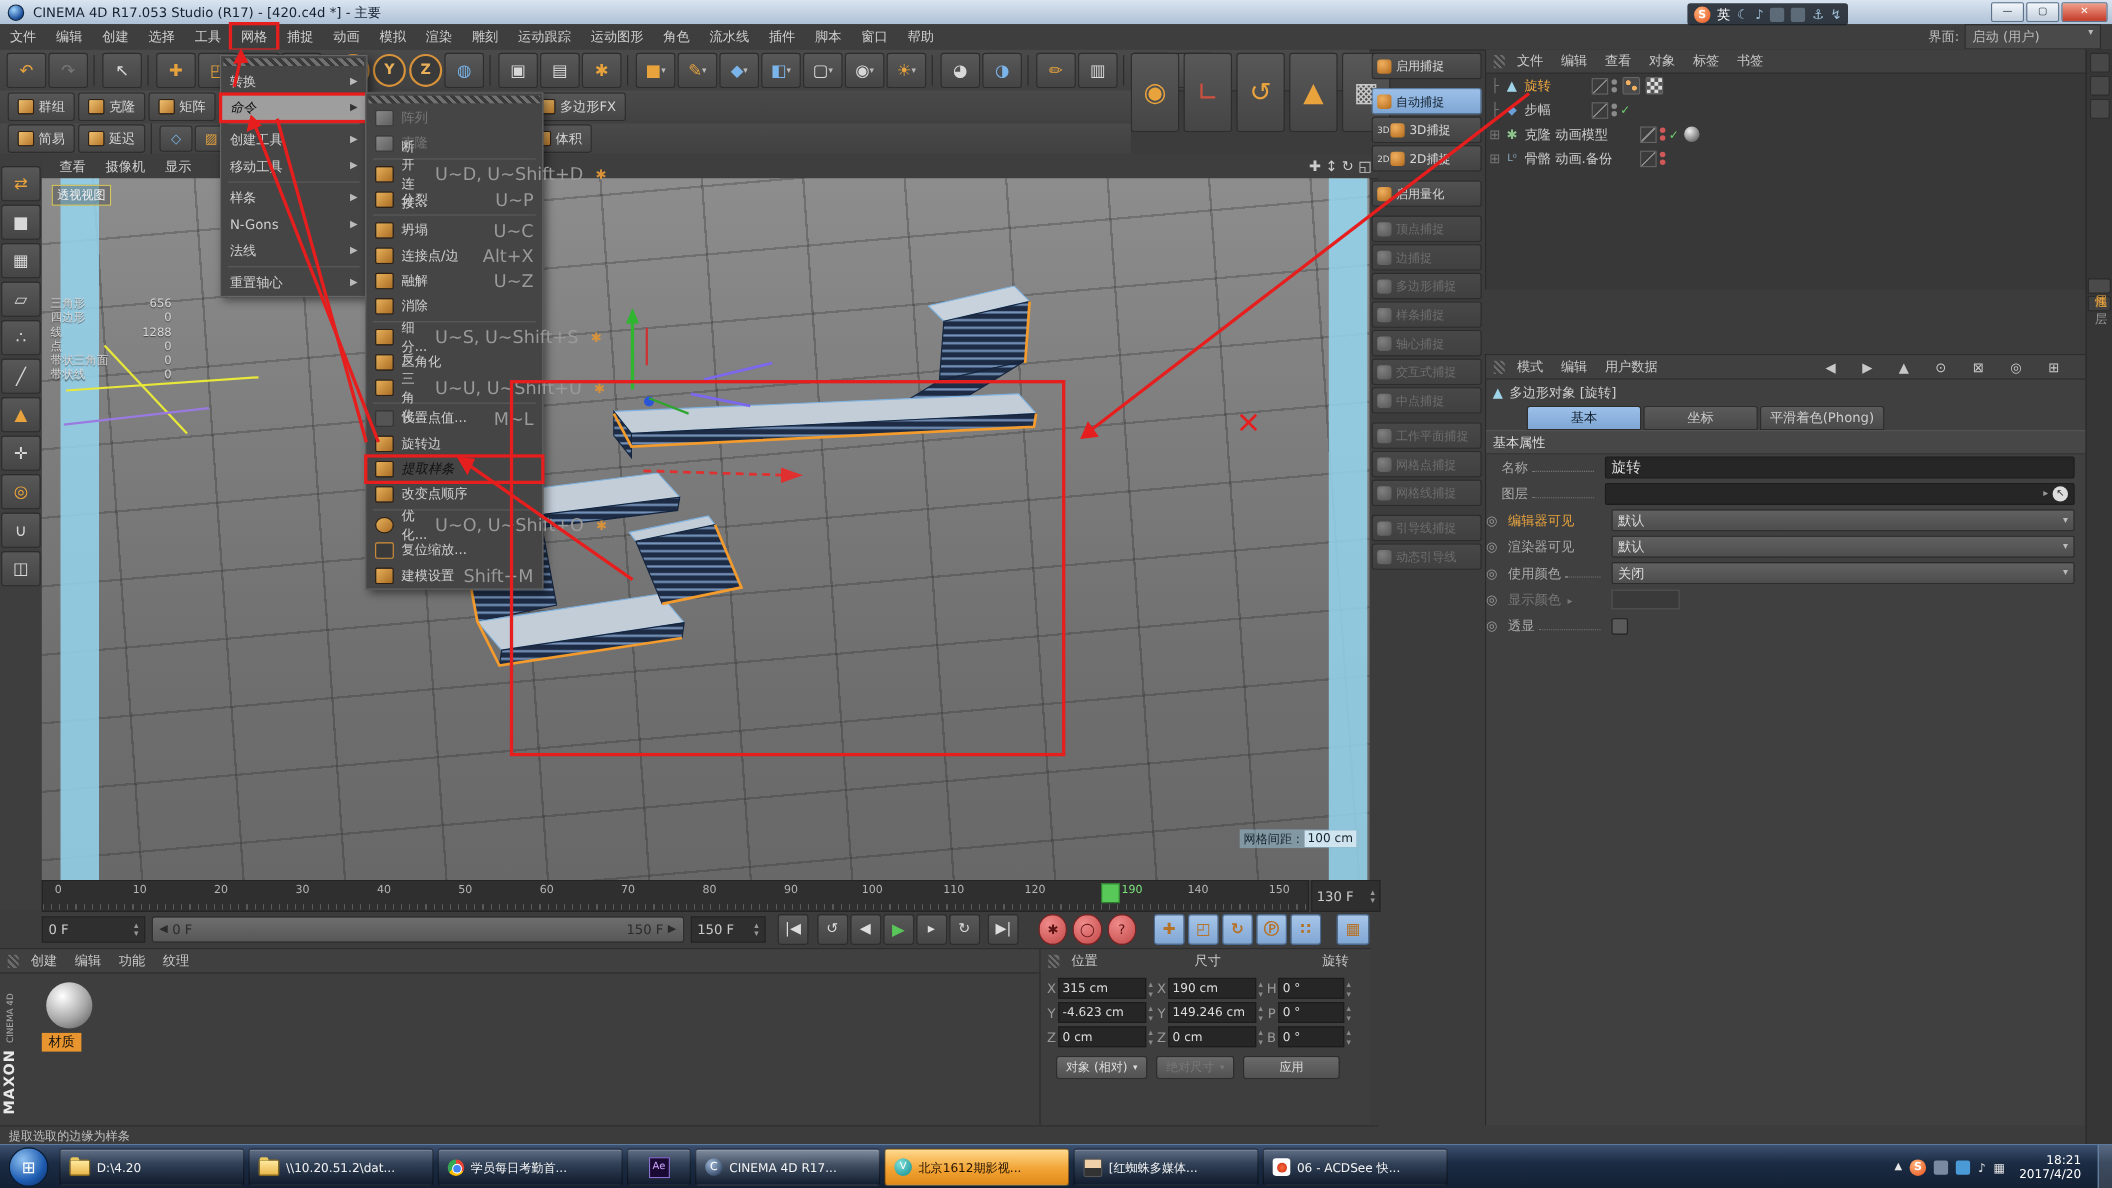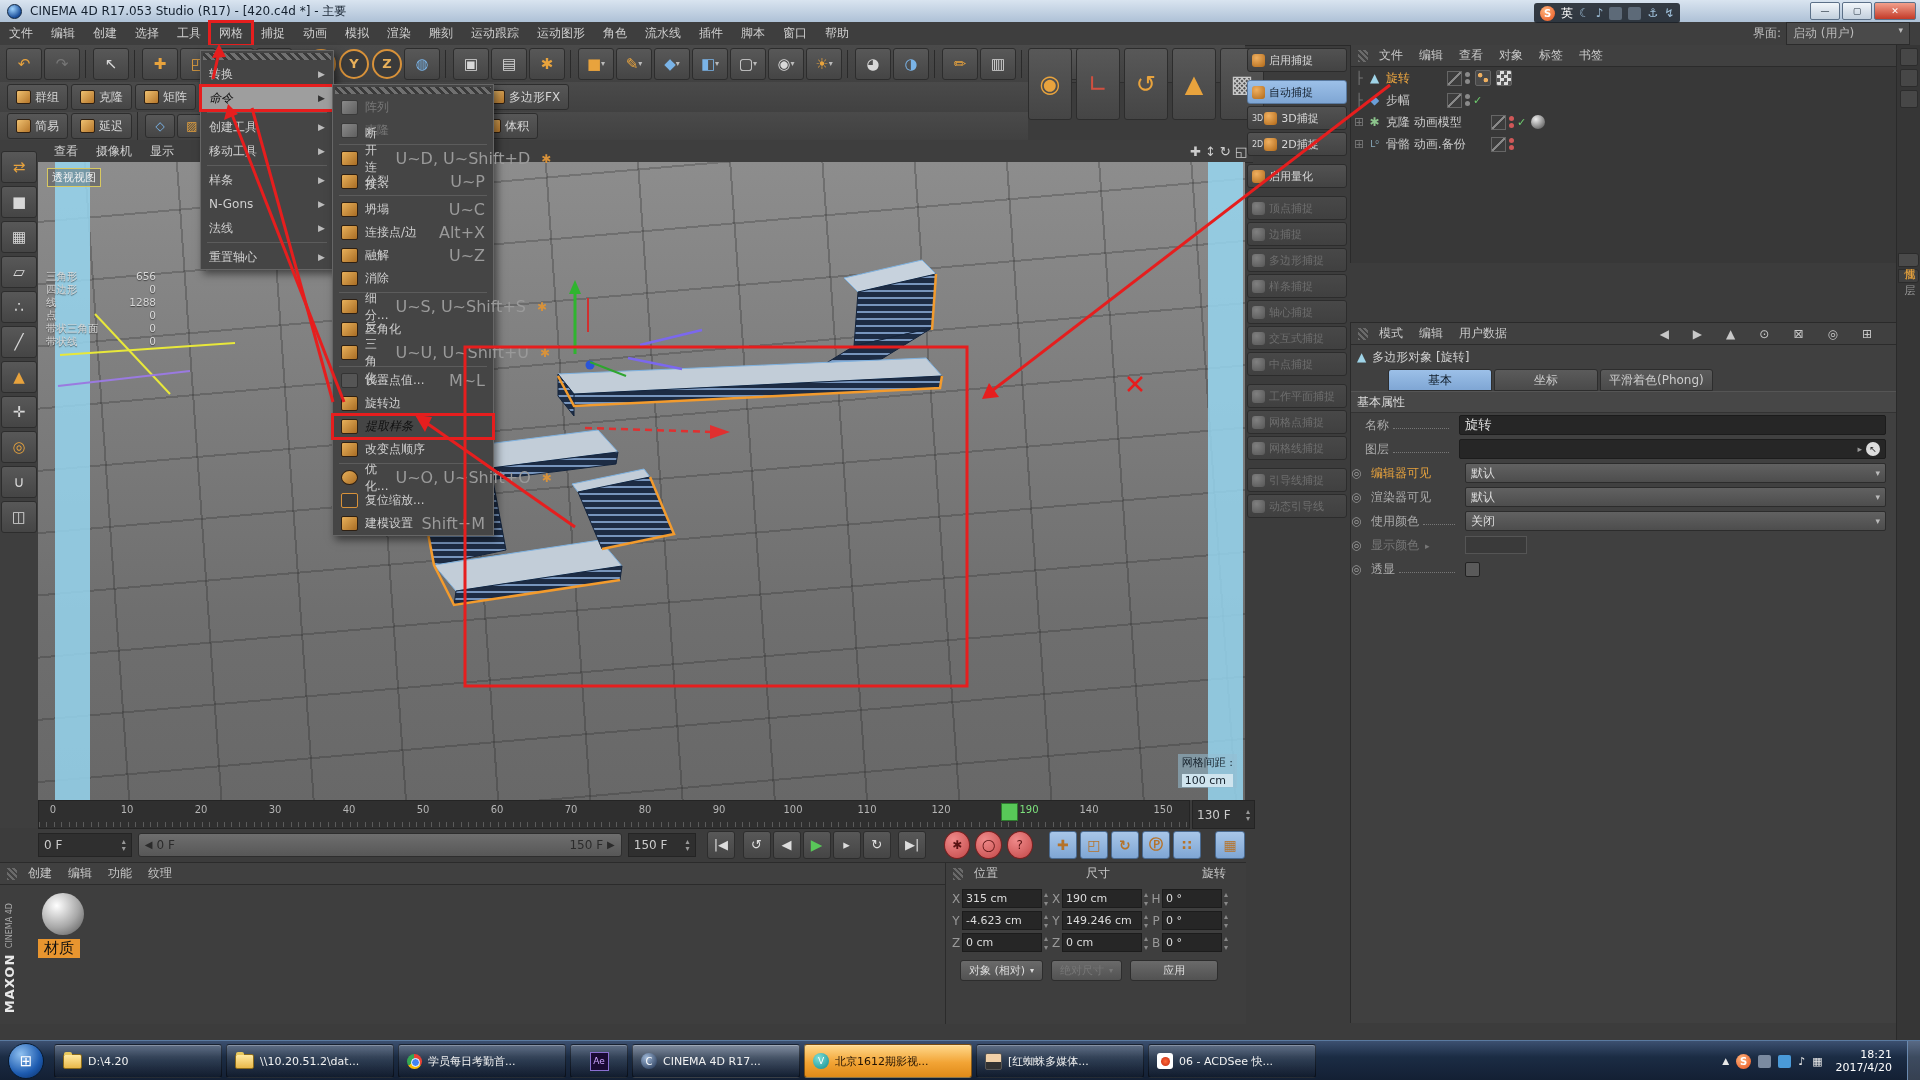--- a/index.html
+++ b/index.html
@@ -58,21 +58,21 @@
   .scene{position:absolute;left:0;top:22px;width:1207px;height:638px;overflow:hidden;
      background:
       repeating-linear-gradient(86deg,transparent 0 90px,rgba(35,35,35,.28) 90px 92px),
       repeating-linear-gradient(-5deg,transparent 0 60px,rgba(35,35,35,.25) 60px 62px),
       linear-gradient(#8d8d8d,#6f6f6f 70%,#686868);}
   .cyan{position:absolute;top:0;width:35px;height:638px;background:rgba(150,214,240,.85);}
   .vplabel{position:absolute;left:9px;top:6px;padding:1px 4px;font-size:11px;color:#f0f0f0;border:1px solid #d8c860;background:rgba(60,60,60,.35);}
   .stats{position:absolute;left:8px;top:108px;font-size:10.5px;color:#d8d8d8;text-shadow:0 1px 1px rgba(0,0,0,.5);}
   .stats div{display:flex;width:110px;line-height:13px;}
   .stats b{margin-left:auto;font-weight:normal;}
-  .gridlabel{position:absolute;right:8px;top:592px;background:rgba(150,190,210,.55);color:#16222c;padding:1px 4px;font-size:11px;display:flex;gap:4px;flex-direction:column;}
+  .gridlabel{position:absolute;right:8px;top:592px;background:rgba(150,190,210,.55);color:#16222c;padding:1px 4px;font-size:11px;display:flex;gap:4px;}
   .gridlabel b{background:#cfe4ee;font-weight:normal;padding:0 3px;}
   
   .dd{background:#454545;border:1px solid #666;box-shadow:3px 4px 8px rgba(0,0,0,.5);z-index:50;}
   .hatch{height:7px;background:repeating-linear-gradient(45deg,#707070 0 3px,#3a3a3a 3px 6px);margin:2px;}
   .ddrow{height:24px;display:flex;align-items:center;padding:0 8px;color:#cfcfcf;}
   .ddrow .arr{margin-left:auto;font-size:9px;color:#bbb;}
   .ddrow.hlgray{background:#9e9e9e;color:#111;}
   .redbox{outline:3px solid #e61e1e;outline-offset:-1px;font-style:italic;}
   .ddsep{height:1px;background:#5c5c5c;margin:2px 6px;}
   .smrow{height:23px;display:flex;align-items:center;padding:0 8px;gap:7px;color:#cfcfcf;}
@@ -146,21 +146,21 @@
         display:flex;align-items:center;justify-content:center;color:#ddd;font-size:13px;margin-left:2px;}
   .tbtn.play{color:#59c659;font-size:15px;}
   .rbtn{width:26px;height:26px;border-radius:50%;background:radial-gradient(circle at 35% 30%,#f08a8a,#c24848);border:1px solid #7a2020;
         color:#5a1212;display:flex;align-items:center;justify-content:center;font-size:12px;margin-left:5px;}
   .kbtn{width:28px;height:26px;background:linear-gradient(#a8c6e8,#7fa6d4);border:1px solid #4a6a90;border-radius:3px;
         display:flex;align-items:center;justify-content:center;color:#b5732a;font-weight:bold;font-size:14px;margin-left:3px;}
   
   .matpanel{left:0;top:862px;width:945px;height:161px;background:#3e3e3e;border-top:1px solid #2b2b2b;}
   .sphere{position:absolute;left:42px;top:30px;width:42px;height:42px;border-radius:50%;
           background:radial-gradient(circle at 35% 30%,#fff,#a8a8a8 55%,#4e4e4e);}
-  .matname{position:absolute;left:38px;top:76px;background:#e8952f;color:#101010;padding:0 6px;font-size:15px;}
+  .matname{position:absolute;left:38px;top:76px;background:#e8952f;color:#101010;padding:0 6px;font-size:12px;}
   .maxon{position:absolute;left:2px;top:40px;writing-mode:vertical-rl;transform:rotate(180deg);color:#e8e8e8;font-weight:bold;font-size:13px;letter-spacing:1px;}
   .maxon small{font-weight:normal;font-size:8px;color:#aaa;letter-spacing:0;}
   .coordpanel{left:945px;top:862px;width:300px;height:161px;background:#3e3e3e;border-top:1px solid #2b2b2b;border-left:1px solid #2b2b2b;}
   .chead{display:flex;color:#bbb;padding:5px 0 3px 0;}
   .crow{display:flex;align-items:center;margin-top:3px;}
   .caxis{width:12px;text-align:center;color:#999;}
   .cfield{width:72px;height:17px;background:#262626;border:1px solid #1c1c1c;color:#ddd;font-size:11px;
           font-family:"DejaVu Sans","Liberation Sans",sans-serif;padding:0 3px;}
   .cstep{color:#888;font-size:8px;margin:0 2px;}
   .cbtn{height:19px;border-radius:3px;background:linear-gradient(#6a6a6a,#525252);border:1px solid #2d2d2d;color:#ddd;
@@ -851,20 +851,23 @@
             <span>绝对尺寸</span>
             <span style="font-size:8px;margin-left:5px">▾</span>
           </div>
         <div class="cbtn" style="width:70px">
             <span>应用</span>
           </div>
       </div>
     </div>
   </div>
 
+  <div class="abs statusbar">
+    <span>提取选取的边缘为样条</span>
+  </div>
 
   <div class="abs dd" style="left:200px;top:50px;width:132px">
     <div class="hatch"></div>
     <div class="ddrow">
         <span>转换</span>
         <span class="arr">▶</span>
       </div>
     <div class="ddrow hlgray redbox">
         <span>命令</span>
         <span class="arr" style="color:#333">▶</span>

